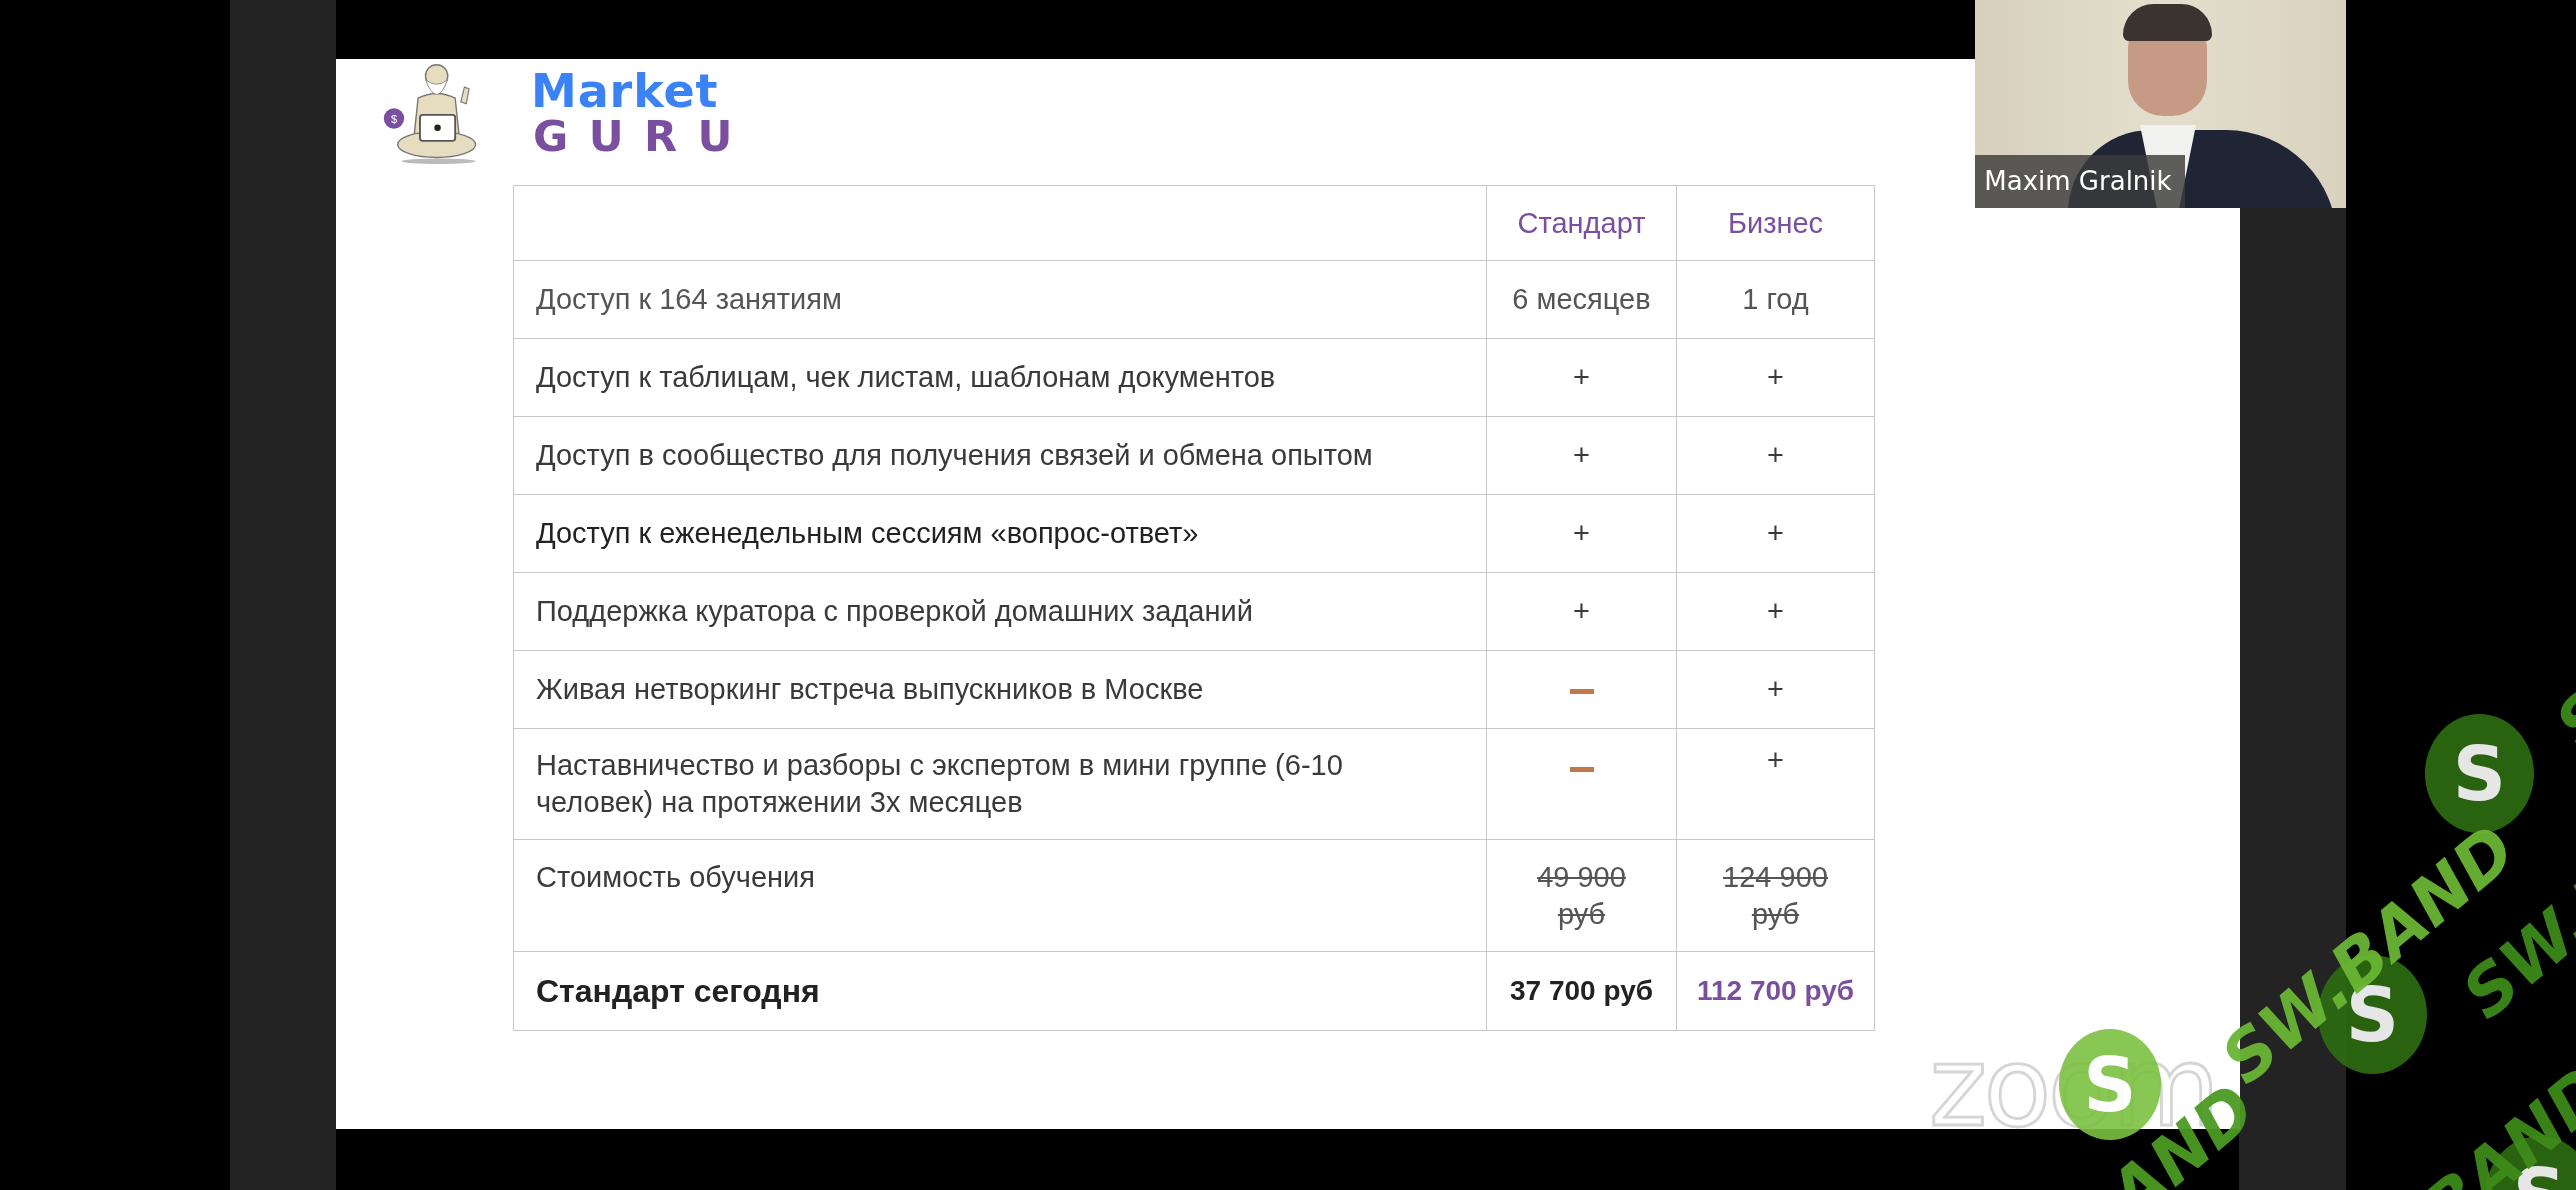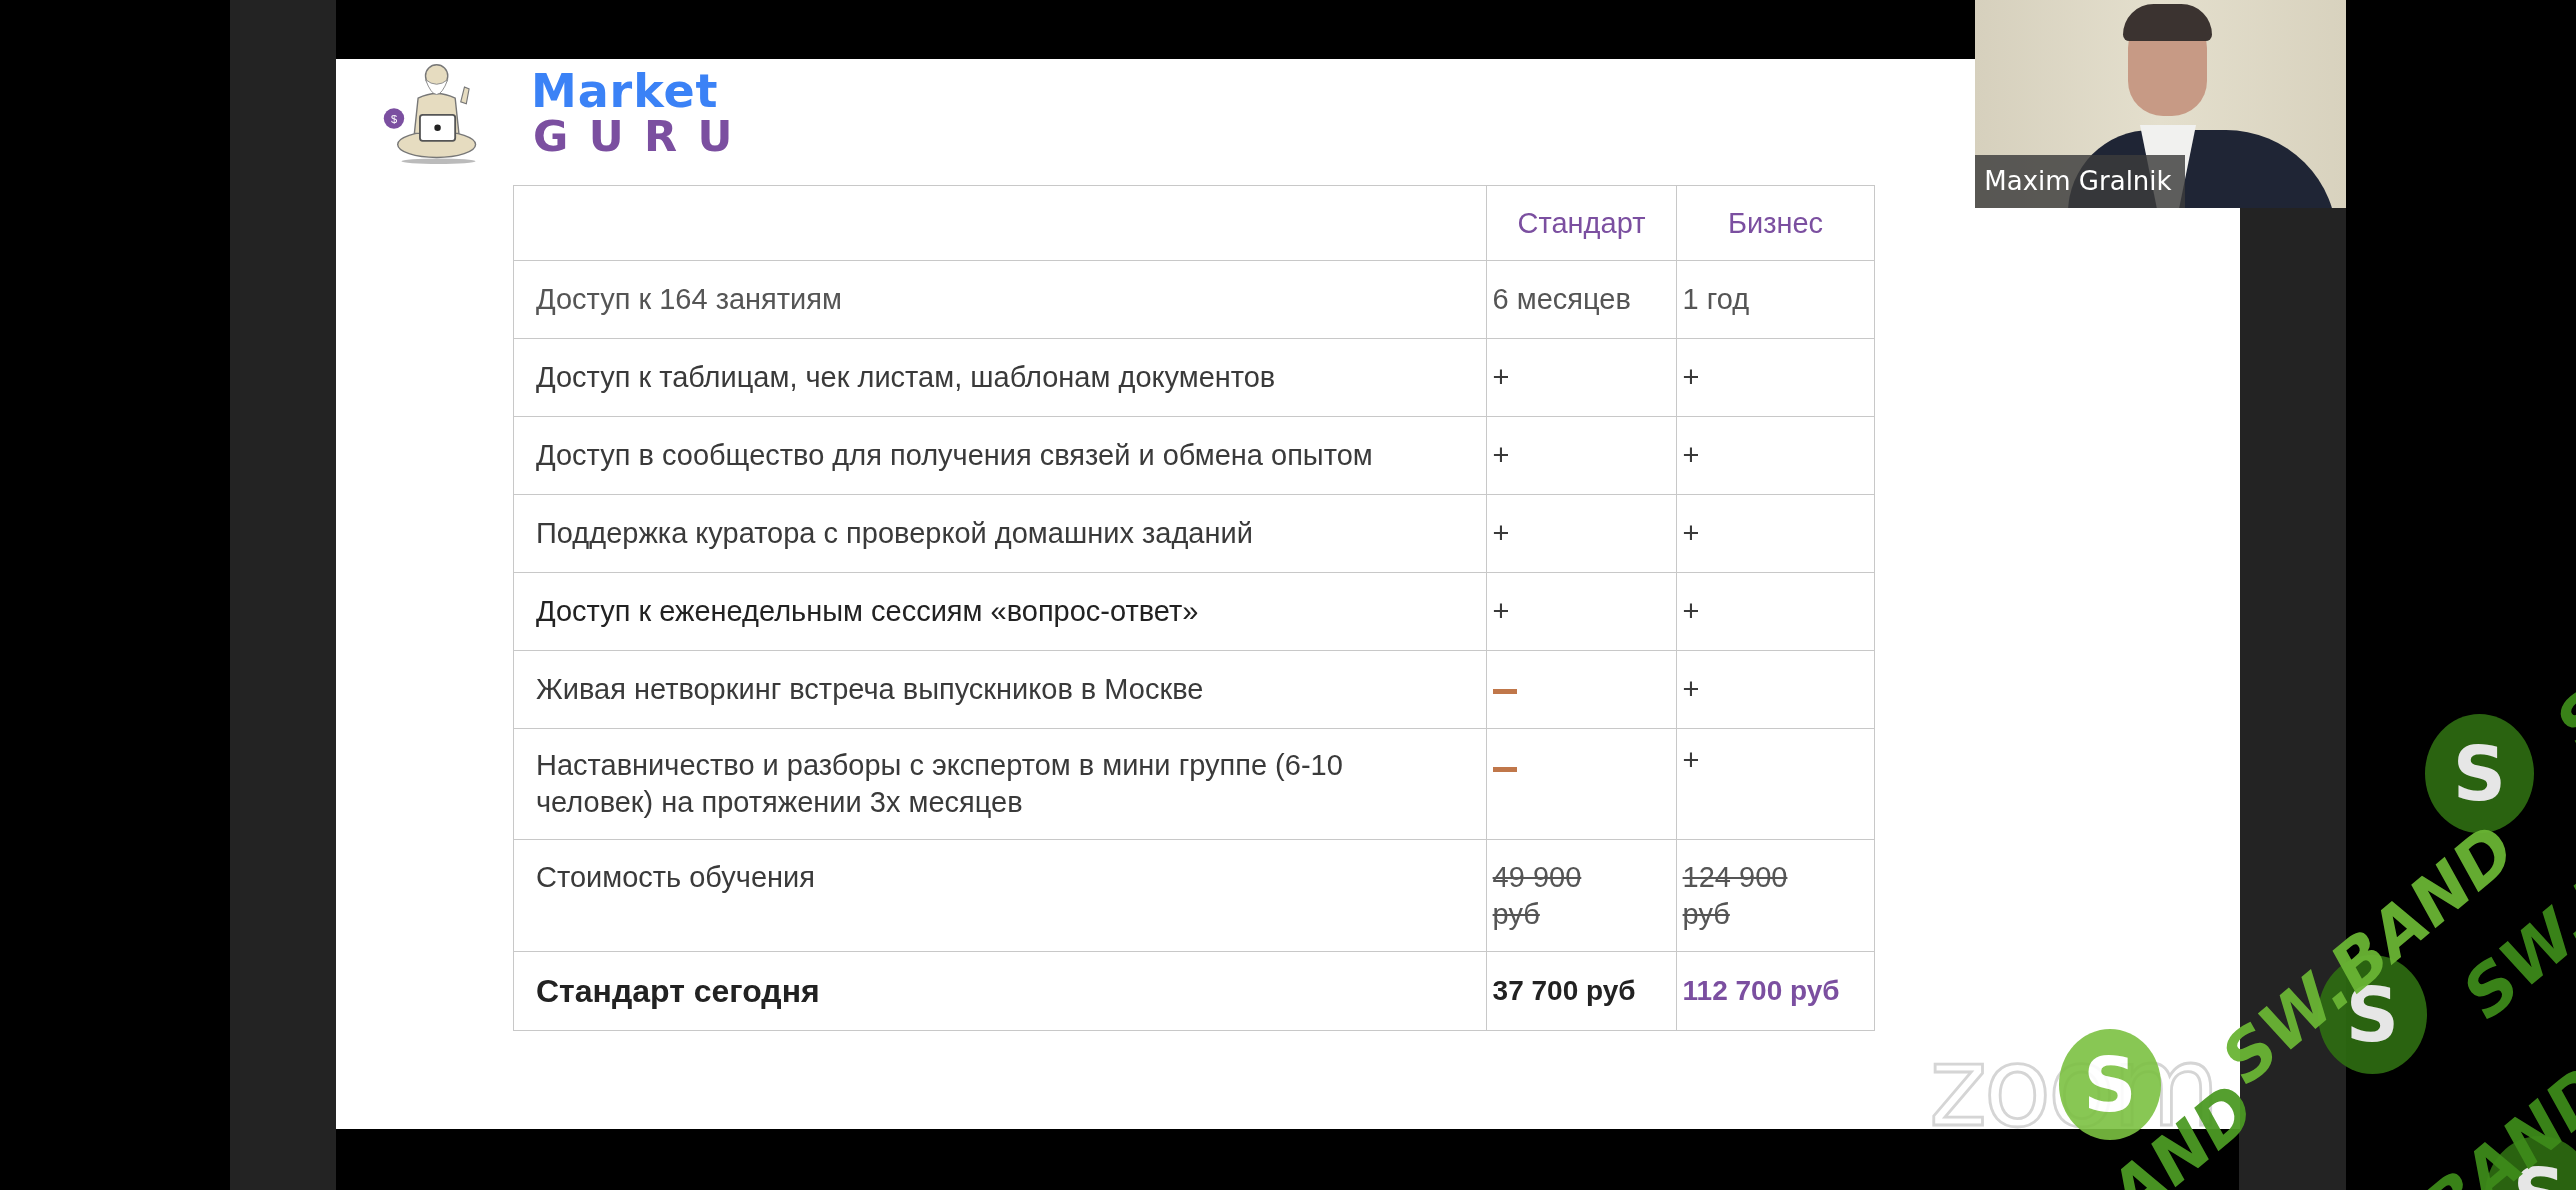--- a/index.html
+++ b/index.html
@@ -32,21 +32,21 @@
       width: 1360px;
     }
     .pricing td, .pricing th {
       border: 1.9px solid #c8c8c8; padding: 0 22px; vertical-align: middle;
       font-size: 29px; color: #3a3a3a; font-weight: normal;
     }
     .pricing col.c1 { width: 973px; }
     .pricing col.c2 { width: 190px; }
     .pricing col.c3 { width: 198px; }
     .pricing th { text-align: center; color: #7b4fa0; height: 74px; font-size: 29px; }
-    .pricing td.val { text-align: left; padding: 0 5.6px; }
+    .pricing td.val { text-align: center; padding: 0 5.6px; }
     .pricing tr.r { height: 78px; }
     .pricing tr.tall { height: 111px; }
     .pricing tr.cost { height: 112px; }
     .pricing tr.cost td { vertical-align: top; padding-top: 18.5px; line-height: 37px; }
     .pricing tr.total { height: 79px; }
     .bold { font-weight: bold !important; color: #222 !important; }
     .semibold { font-weight: bold; color: #555 !important; }
     .plus { color: #6f6f4a; font-size: 26px; }
     .minus {
       display: inline-block; width: 24px; height: 4.6px; background: #c0774a; vertical-align: middle;
@@ -148,26 +148,26 @@
       <td>Доступ к таблицам, чек листам, шаблонам документов</td>
       <td class="val plus">+</td>
       <td class="val plus">+</td>
     </tr>
     <tr class="r">
       <td>Доступ в сообщество для получения связей и обмена опытом</td>
       <td class="val plus">+</td>
       <td class="val plus">+</td>
     </tr>
     <tr class="r">
+      <td style="color:#222">Доступ к еженедельным сессиям «вопрос-ответ»</td>
+      <td class="val plus">+</td>
+      <td class="val plus">+</td>
+    </tr>
+    <tr class="r">
       <td>Поддержка куратора с проверкой домашних заданий</td>
-      <td class="val plus">+</td>
-      <td class="val plus">+</td>
-    </tr>
-    <tr class="r">
-      <td style="color:#222">Доступ к еженедельным сессиям «вопрос-ответ»</td>
       <td class="val plus">+</td>
       <td class="val plus">+</td>
     </tr>
     <tr class="r">
       <td>Живая нетворкинг встреча выпускников в Москве</td>
       <td class="val"><span class="minus"></span></td>
       <td class="val plus">+</td>
     </tr>
     <tr class="tall">
       <td class="multiline">Наставничество и разборы с экспертом в мини группе (6-10 человек) на протяжении 3х месяцев</td>

